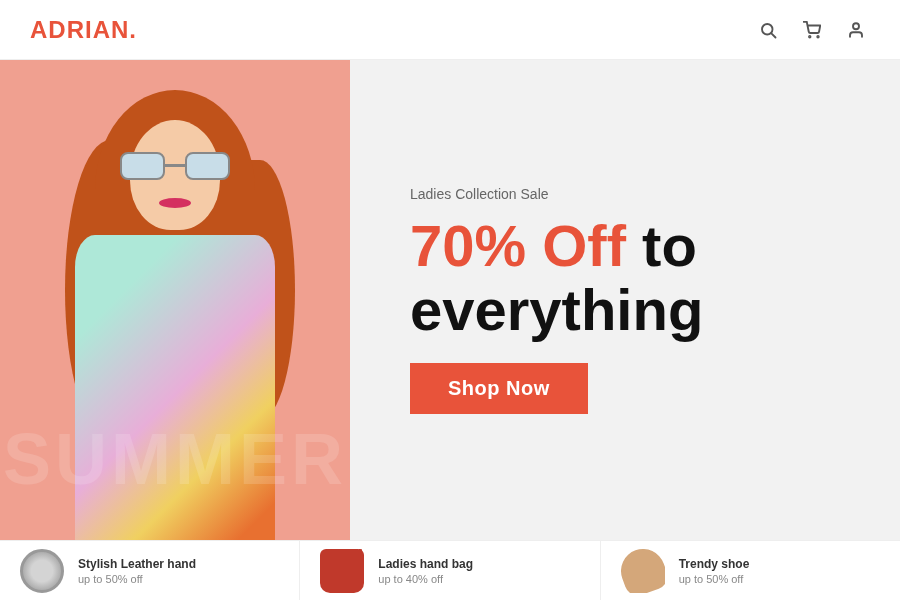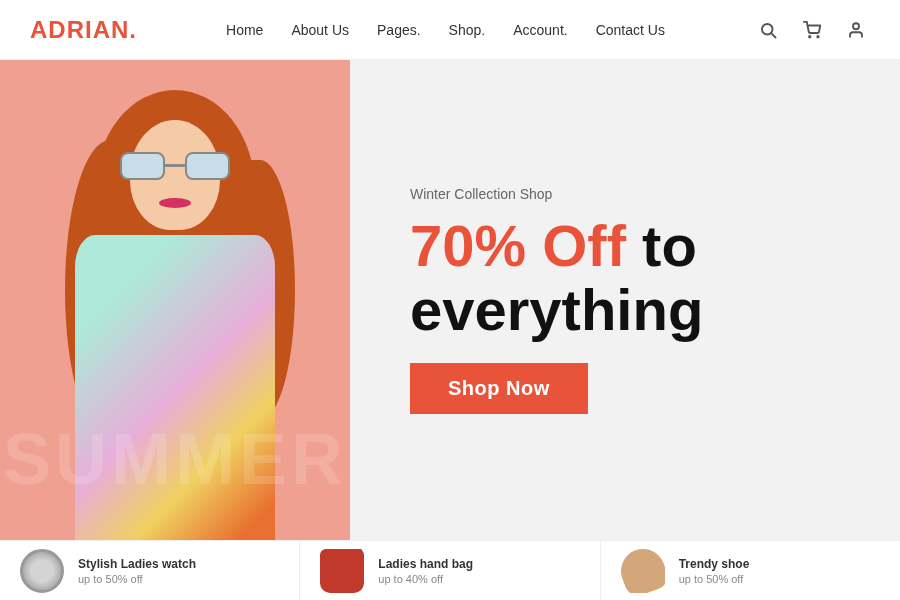--- a/index.html
+++ b/index.html
@@ -260,28 +260,20 @@
       color: #888;
     }
   </style>
 </head>
 <body>
 
 <header class="header">
   <div class="logo">
     <span>ADRIAN</span><span style="color:#e8533a;">.</span>
   </div>
-  <nav>
-    <a href="#">Home</a>
-    <a href="#">About Us</a>
-    <a href="#">Pages.</a>
-    <a href="#">Shop.</a>
-    <a href="#">Account.</a>
-    <a href="#">Contact Us</a>
-  </nav>
   <div class="header-icons">
     <div class="header-icon">
       <svg width="18" height="18" viewBox="0 0 24 24" fill="none" stroke="#555" stroke-width="2.5" stroke-linecap="round">
         <circle cx="11" cy="11" r="7"></circle>
           <line x1="16.5" y1="16.5" x2="22" y2="22"></line>
       </svg>
     </div>
     <div class="header-icon">
       <svg width="18" height="18" viewBox="0 0 24 24" fill="none" stroke="#555" stroke-width="2.5" stroke-linecap="round" stroke-linejoin="round">
         <circle cx="9" cy="21" r="1"></circle>
@@ -313,35 +305,35 @@
         <div class="sg-left"></div>
         <div class="sg-bridge"></div>
         <div class="sg-right"></div>
       </div>
       <div class="body"></div>
     </div>
     <div class="watermark">SUMMER</div>
   </div>
 
   <div class="hero-right">
-    <div class="sale-label">Winter Collection Shop</div>
+    <div class="sale-label">Ladies Collection Sale</div>
     <div class="hero-headline">
       <span class="orange">70% Off</span><span class="dark"> to everything</span>
     </div>
     <button class="shop-now-btn">Shop Now</button>
   </div>
 </section>
 
 <div class="product-strip">
   <div class="product-card">
     <div class="product-thumb">
       <div class="watch-thumb"></div>
     </div>
     <div class="product-info">
-      <span class="product-name">Stylish Ladies watch</span>
+      <span class="product-name">Stylish Leather hand</span>
       <span class="product-discount">up to 50% off</span>
     </div>
   </div>
   <div class="product-card">
     <div class="product-thumb">
       <div class="bag-thumb"></div>
     </div>
     <div class="product-info">
       <span class="product-name">Ladies hand bag</span>
       <span class="product-discount">up to 40% off</span>

